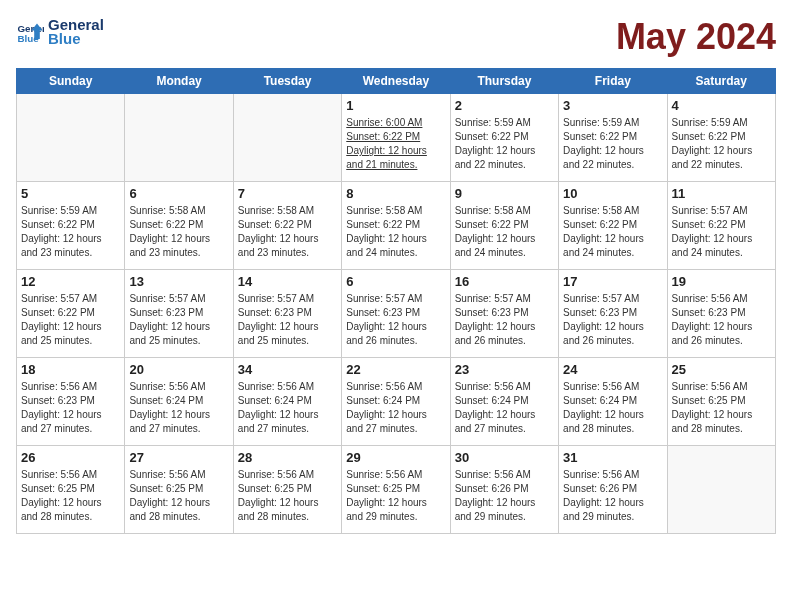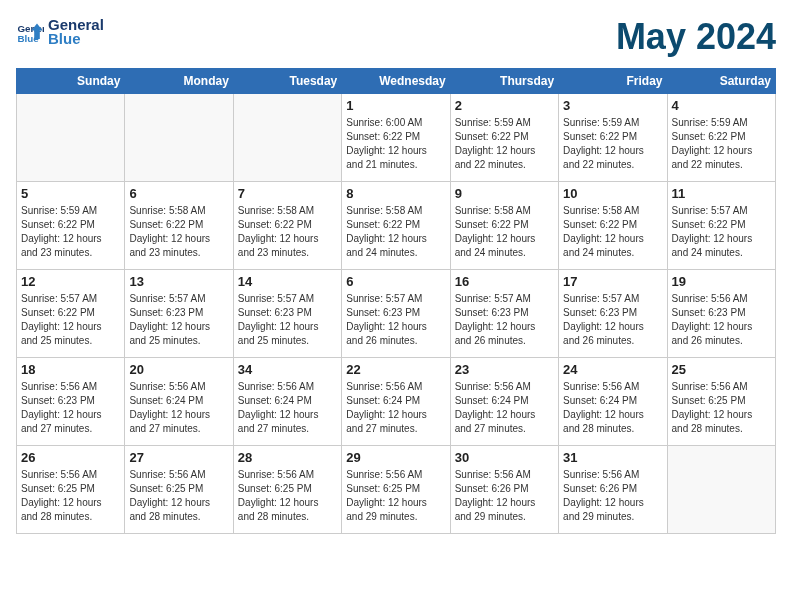--- a/index.html
+++ b/index.html
@@ -24,36 +24,36 @@
     .logo-icon {
       width: 28px;
       height: 28px;
     }
     .title-area {
       text-align: right;
     }
     .month-title {
       font-size: 36px;
       font-weight: bold;
-      color: #0c4a6e;
+      color: #7f1d1d;
     }
     .subtitle {
       font-size: 14px;
       color: #444;
     }
     .calendar {
       width: 100%;
       border-collapse: collapse;
       font-size: 11px;
     }
     .calendar th {
       background: #2e6db4;
       color: #fff;
       padding: 5px 4px;
-      text-align: right;
+      text-align: center;
       font-size: 12px;
       border: 1px solid #2e6db4;
     }
     .calendar td {
       border: 1px solid #ccc;
       vertical-align: top;
       padding: 4px;
       width: calc(100% / 7);
       min-height: 80px;
       background: #fff;
@@ -108,21 +108,21 @@
         <th>Saturday</th>
       </tr>
   </thead>
   <tbody id="calendar-body">
       <tr class="week-row">
         <td class="empty"></td>
         <td class="empty"></td>
         <td class="empty"></td>
         <td>
           <div class="day-num">1</div>
-          <div class="day-info" style="white-space: pre-line;">Sunrise: 6:00 AM
+          <div class="day-info" style="white-space: pre-line; text-decoration: underline;">Sunrise: 6:00 AM
 Sunset: 6:22 PM
 Daylight: 12 hours
 and 21 minutes.</div>
         </td>
         <td>
           <div class="day-num">2</div>
           <div class="day-info" style="white-space: pre-line;">Sunrise: 5:59 AM
 Sunset: 6:22 PM
 Daylight: 12 hours
 and 22 minutes.</div>

